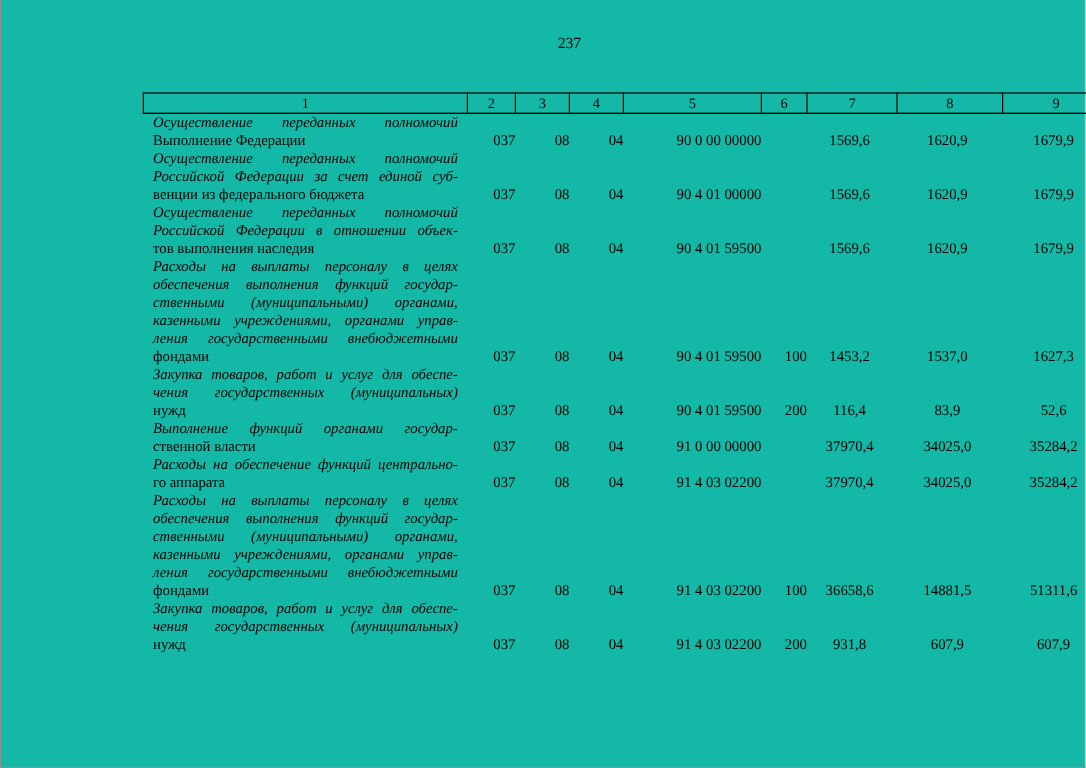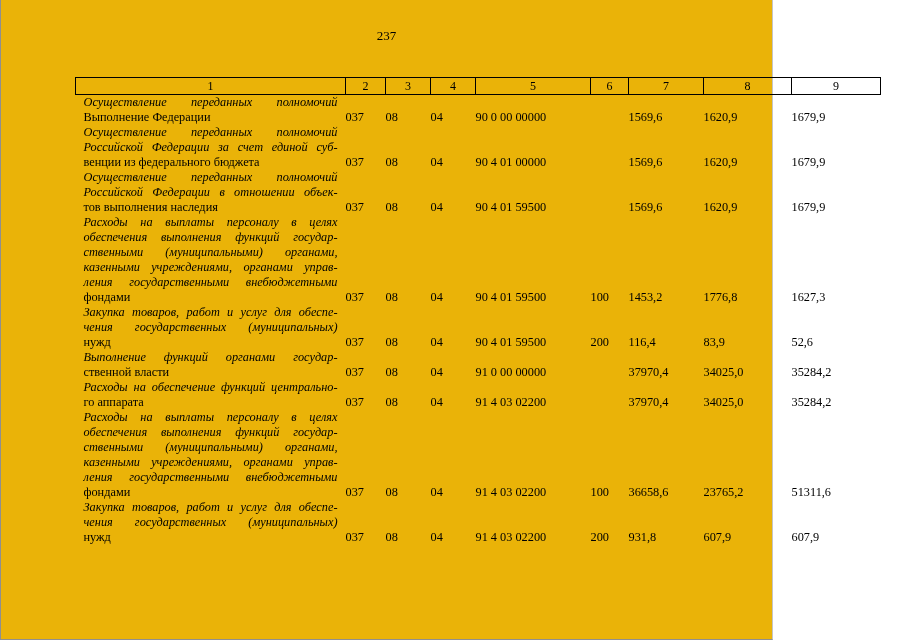--- a/index.html
+++ b/index.html
@@ -5,27 +5,28 @@
   html, body { margin: 0; padding: 0; }
   body {
     width: 905px;
     height: 640px;
     background: #ffffff;
     color: #000000;
     font-family: "Liberation Serif", "DejaVu Serif", serif;
     overflow: hidden;
   }
   .page {
-    width: 773px;
+    width: 905px;
     height: 640px;
     box-sizing: border-box;
-    background: #eab308;
+    background: #14b8a6;
     border-left: 1px solid #8f8f8f;
     border-right: 1px solid #c4c4c4;
     border-bottom: 1px solid #8f8f8f;
+    padding-left: 44px;
   }
   .page-number {
     padding-top: 28px;
     font-size: 13px;
     line-height: 16px;
     text-align: center;
   }
   table.budget {
     border-collapse: collapse;
     table-layout: fixed;
@@ -44,22 +45,22 @@
     text-align: center;
   }
   tbody td {
     padding: 0;
     vertical-align: bottom;
   }
   td.name {
     padding: 0 8px;
     text-align: left;
   }
-  td.cc { text-align: left; }
-  td.num { text-align: left; padding-right: 4px; }
+  td.cc { text-align: right; }
+  td.num { text-align: center; padding-right: 4px; }
   .jline { text-align: justify; text-align-last: justify; font-style: italic; }
 </style>
 </head>
 <body>
 
 <div class="page">
   <div class="page-number">237</div>
 
   <table class="budget">
     <colgroup>
@@ -139,21 +140,21 @@
             <div class="jline">казенными учреждениями, органами управ-</div>
             <div class="jline">ления государственными внебюджетными</div>
             <div>фондами</div>
           </td>
         <td class="cc">037</td>
         <td class="cc">08</td>
         <td class="cc">04</td>
         <td class="cc">90 4 01 59500</td>
         <td class="cc">100</td>
         <td class="num">1453,2</td>
-        <td class="num">1776,8</td>
+        <td class="num">1537,0</td>
         <td class="num">1627,3</td>
       </tr>
       <tr>
         <td class="name">
             <div class="jline">Закупка товаров, работ и услуг для обеспе-</div>
             <div class="jline">чения государственных (муниципальных)</div>
             <div>нужд</div>
           </td>
         <td class="cc">037</td>
         <td class="cc">08</td>
@@ -200,21 +201,21 @@
             <div class="jline">казенными учреждениями, органами управ-</div>
             <div class="jline">ления государственными внебюджетными</div>
             <div>фондами</div>
           </td>
         <td class="cc">037</td>
         <td class="cc">08</td>
         <td class="cc">04</td>
         <td class="cc">91 4 03 02200</td>
         <td class="cc">100</td>
         <td class="num">36658,6</td>
-        <td class="num">23765,2</td>
+        <td class="num">14881,5</td>
         <td class="num">51311,6</td>
       </tr>
       <tr>
         <td class="name">
             <div class="jline">Закупка товаров, работ и услуг для обеспе-</div>
             <div class="jline">чения государственных (муниципальных)</div>
             <div>нужд</div>
           </td>
         <td class="cc">037</td>
         <td class="cc">08</td>

